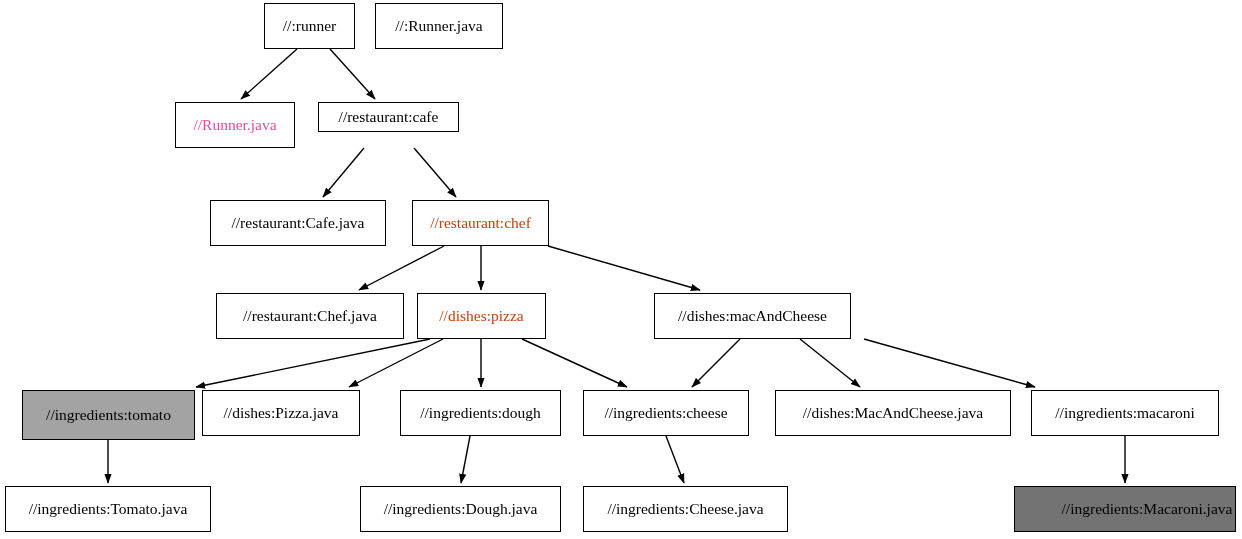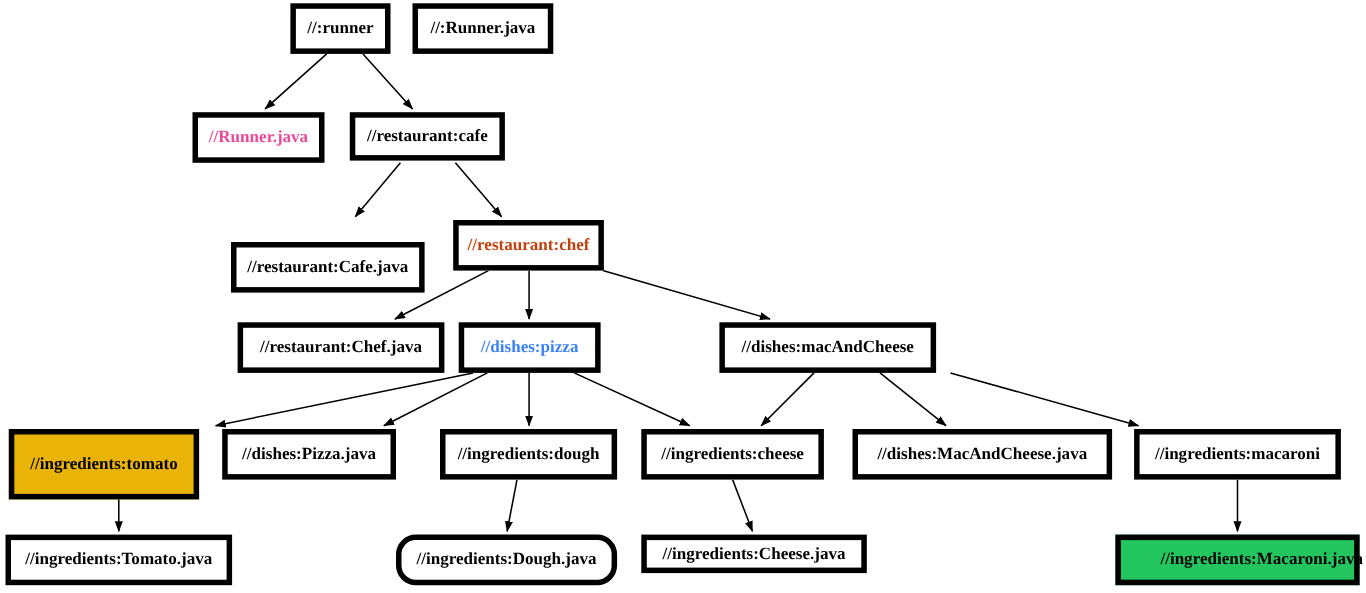--- a/index.html
+++ b/index.html
@@ -21,28 +21,27 @@
     position: absolute;
     left: 0;
     top: 0;
     width: 1242px;
     height: 539px;
     pointer-events: none;
   }
   .node {
     position: absolute;
     box-sizing: border-box;
-    border: 5px solid #0c4a6e;
+    border: 1px solid #0c4a6e;
     background: #ffffff;
     display: flex;
     align-items: center;
     justify-content: center;
     white-space: nowrap;
     z-index: 2;
-    font-weight: bold;
   }
   .node-label {
     font-family: "Liberation Serif", "DejaVu Serif", serif;
     font-size: 15.5px;
     line-height: 1;
     color: #000000;
     letter-spacing: 0px;
   }
 </style>
 </head>
@@ -81,63 +80,63 @@
   <div id="nodes-group">
       <div class="node" style="left: 264px; top: 3px; width: 91px; height: 46px; border-color: rgb(0, 0, 0); background: rgb(255, 255, 255);">
         <span class="node-label" style="color: rgb(0, 0, 0);">//:runner</span>
       </div>
       <div class="node" style="left: 375px; top: 3px; width: 128px; height: 46px; border-color: rgb(0, 0, 0); background: rgb(255, 255, 255); text-align: right;">
         <span class="node-label" style="color: rgb(0, 0, 0);">//:Runner.java</span>
       </div>
       <div class="node" style="left: 175px; top: 102px; width: 120px; height: 46px; border-color: rgb(0, 0, 0); background: rgb(255, 255, 255);">
         <span class="node-label" style="color: #ec4899;">//Runner.java</span>
       </div>
-      <div class="node" style="left: 318px; top: 102px; width: 141px; height: 44px; border-color: rgb(0, 0, 0); background: rgb(255, 255, 255);">
+      <div class="node" style="left: 318px; top: 102px; width: 141px; height: 30px; border-color: rgb(0, 0, 0); background: rgb(255, 255, 255);">
         <span class="node-label" style="color: rgb(0, 0, 0);">//restaurant:cafe</span>
       </div>
-      <div class="node" style="left: 210px; top: 200px; width: 176px; height: 46px; border-color: rgb(0, 0, 0); background: rgb(255, 255, 255); margin-top: 20px;">
+      <div class="node" style="left: 210px; top: 200px; width: 176px; height: 46px; border-color: rgb(0, 0, 0); background: rgb(255, 255, 255);">
         <span class="node-label" style="color: rgb(0, 0, 0);">//restaurant:Cafe.java</span>
       </div>
       <div class="node" style="left: 412px; top: 200px; width: 137px; height: 46px; border-color: rgb(0, 0, 0); background: rgb(255, 255, 255);">
         <span class="node-label" style="color: #c2410c;">//restaurant:chef</span>
       </div>
       <div class="node" style="left: 216px; top: 293px; width: 188px; height: 46px; border-color: rgb(0, 0, 0); background: rgb(255, 255, 255);">
         <span class="node-label" style="color: rgb(0, 0, 0);">//restaurant:Chef.java</span>
       </div>
       <div class="node" style="left: 417px; top: 293px; width: 129px; height: 46px; border-color: rgb(0, 0, 0); background: rgb(255, 255, 255);">
-        <span class="node-label" style="color: #3b82f6;">//dishes:pizza</span>
+        <span class="node-label" style="color: #c2410c;">//dishes:pizza</span>
       </div>
       <div class="node" style="left: 654px; top: 293px; width: 197px; height: 46px; border-color: rgb(0, 0, 0); background: rgb(255, 255, 255);">
         <span class="node-label" style="color: rgb(0, 0, 0);">//dishes:macAndCheese</span>
       </div>
-      <div class="node" style="left: 8px; top: 390px; width: 173px; height: 64px; border-color: rgb(0, 0, 0); background: #eab308;">
+      <div class="node" style="left: 22px; top: 390px; width: 173px; height: 50px; border-color: rgb(0, 0, 0); background: #a3a3a3;">
         <span class="node-label" style="color: rgb(0, 0, 0);">//ingredients:tomato</span>
       </div>
       <div class="node" style="left: 202px; top: 390px; width: 158px; height: 46px; border-color: rgb(0, 0, 0); background: rgb(255, 255, 255);">
         <span class="node-label" style="color: rgb(0, 0, 0);">//dishes:Pizza.java</span>
       </div>
       <div class="node" style="left: 400px; top: 390px; width: 161px; height: 46px; border-color: rgb(0, 0, 0); background: rgb(255, 255, 255); text-align: right;">
         <span class="node-label" style="color: rgb(0, 0, 0);">//ingredients:dough</span>
       </div>
       <div class="node" style="left: 583px; top: 390px; width: 166px; height: 46px; border-color: rgb(0, 0, 0); background: rgb(255, 255, 255);">
         <span class="node-label" style="color: rgb(0, 0, 0);">//ingredients:cheese</span>
       </div>
       <div class="node" style="left: 775px; top: 390px; width: 236px; height: 46px; border-color: rgb(0, 0, 0); background: rgb(255, 255, 255);">
         <span class="node-label" style="color: rgb(0, 0, 0);">//dishes:MacAndCheese.java</span>
       </div>
       <div class="node" style="left: 1031px; top: 390px; width: 188px; height: 46px; border-color: rgb(0, 0, 0); background: rgb(255, 255, 255);">
         <span class="node-label" style="color: rgb(0, 0, 0);">//ingredients:macaroni</span>
       </div>
       <div class="node" style="left: 5px; top: 486px; width: 206px; height: 46px; border-color: rgb(0, 0, 0); background: rgb(255, 255, 255);">
         <span class="node-label" style="color: rgb(0, 0, 0);">//ingredients:Tomato.java</span>
       </div>
-      <div class="node" style="left: 360px; top: 486px; width: 201px; height: 46px; border-color: rgb(0, 0, 0); background: rgb(255, 255, 255); border-radius: 18px;">
+      <div class="node" style="left: 360px; top: 486px; width: 201px; height: 46px; border-color: rgb(0, 0, 0); background: rgb(255, 255, 255);">
         <span class="node-label" style="color: rgb(0, 0, 0);">//ingredients:Dough.java</span>
       </div>
-      <div class="node" style="left: 583px; top: 486px; width: 205px; height: 35px; border-color: rgb(0, 0, 0); background: rgb(255, 255, 255);">
+      <div class="node" style="left: 583px; top: 486px; width: 205px; height: 46px; border-color: rgb(0, 0, 0); background: rgb(255, 255, 255);">
         <span class="node-label" style="color: rgb(0, 0, 0);">//ingredients:Cheese.java</span>
       </div>
-      <div class="node" style="left: 1014px; top: 486px; width: 222px; height: 46px; border-color: rgb(0, 0, 0); background: #22c55e; padding-left: 44px;">
+      <div class="node" style="left: 1014px; top: 486px; width: 222px; height: 46px; border-color: rgb(0, 0, 0); background: #737373; padding-left: 44px;">
         <span class="node-label" style="color: rgb(0, 0, 0);">//ingredients:Macaroni.java</span>
       </div>
     </div>
 
 </div>
 
 </body></html>

